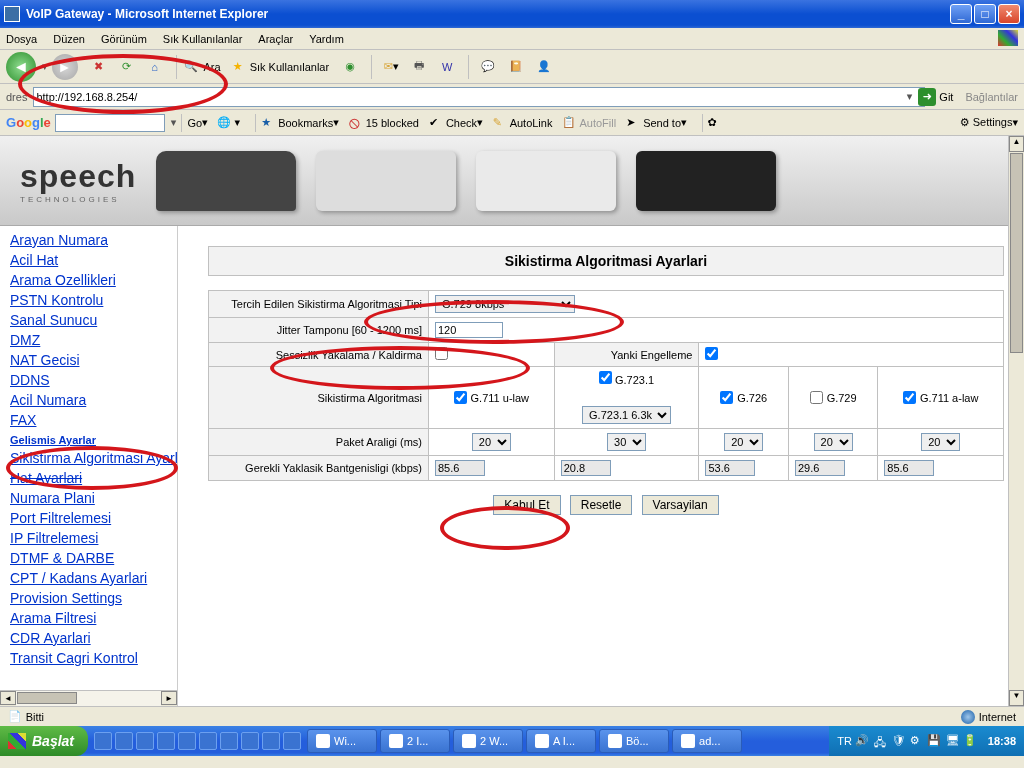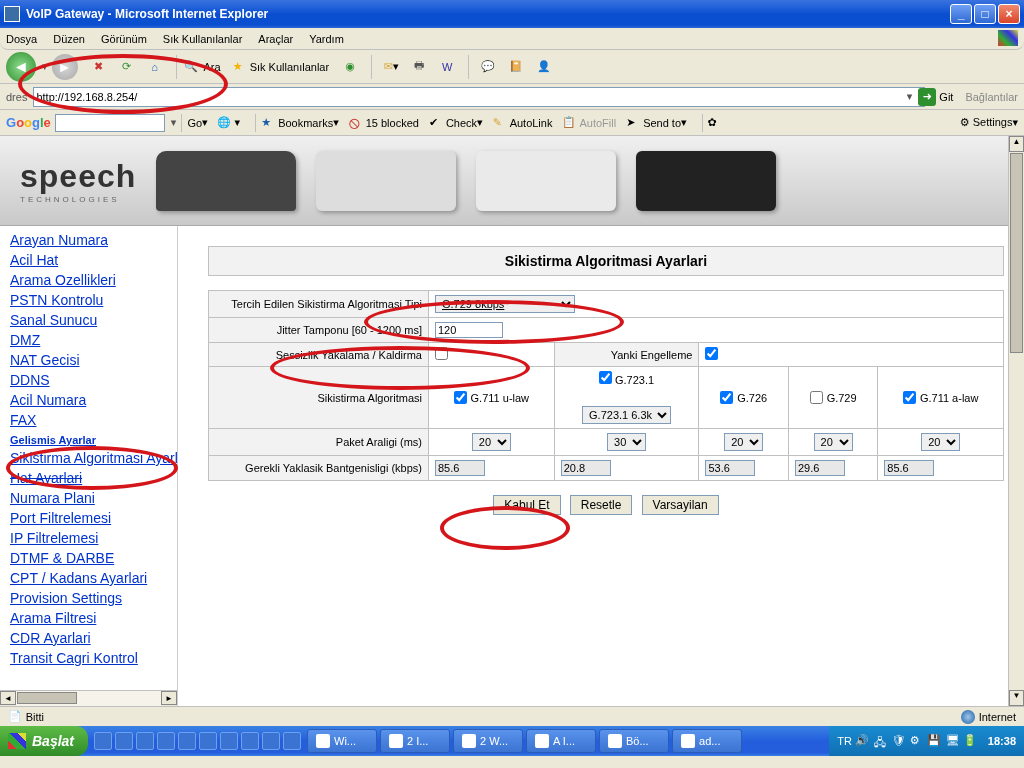--- a/index.html
+++ b/index.html
@@ -7,21 +7,21 @@
 
   
   .titlebar { height: 28px; background: linear-gradient(#3a73e0,#0b4fd1 50%,#0b4fd1 90%,#2f69d4); color:#fff; display:flex; align-items:center; padding:0 4px; }
   .titlebar .ie-icon { width:16px; height:16px; background:#3b6ea5; border:1px solid #fff; margin-right:6px;}
   .titlebar-title { flex:1; font-weight:bold; font-size:12px;}
   .winbtns { display:flex; gap:2px;}
   .winbtn { width:22px; height:20px; border-radius:3px; display:flex; align-items:center; justify-content:center; color:#fff; font-weight:bold; font-size:12px; border:1px solid #fff;}
   .winbtn.min,.winbtn.max{ background: linear-gradient(#6fa0f5,#2f69d4);}
   .winbtn.close{ background: linear-gradient(#f08b6f,#d8452a);}
 
-  .menubar { height:22px; background:#ece9d8; display:flex; align-items:center; padding:0 6px; border-bottom:1px solid #c0c0c0; position:relative;border-radius:8px;}
+  .menubar { height:22px; background:#ece9d8; display:flex; align-items:center; padding:0 6px; border-bottom:1px solid #c0c0c0; position:relative;}
   .menubar span { margin-right:16px; cursor:default;}
   .win-flag { position:absolute; right:6px; top:2px; width:20px; height:16px; background:linear-gradient(45deg,#d33,#3a3,#33d,#dd3); }
 
   .toolbar { height:34px; background:#ece9d8; display:flex; align-items:center; padding:0 6px; border-bottom:1px solid #c0c0c0;}
   .tbtn { width:26px; height:26px; border:1px solid transparent; border-radius:3px; display:flex; align-items:center; justify-content:center; margin-right:2px; cursor:pointer;}
   .navback { width:30px;height:30px;border-radius:50%; background:radial-gradient(#8fdc8f,#2d8f2d); color:#fff; font-size:16px; display:flex;align-items:center;justify-content:center; margin-right:6px;}
   .navfwd { width:26px;height:26px;border-radius:50%; background:radial-gradient(#d7d7d7,#a7a7a7); color:#fff; font-size:14px; display:flex;align-items:center;justify-content:center; margin-right:8px;}
   .toolbar .sep { width:1px; height:24px; background:#c0c0c0; margin:0 6px;}
   .txtbtn { display:flex; align-items:center; margin-right:8px; cursor:pointer;}
   .txtbtn .ico { width:18px; height:18px; margin-right:3px; display:flex;align-items:center;justify-content:center;}
@@ -247,21 +247,21 @@
       </div>
     </div>
 
     <div class="main">
       <div class="panel-title">Sikistirma Algoritmasi Ayarlari</div>
       <table class="form">
         <tbody>
             <tr>
           <td class="label">Tercih Edilen Sikistirma Algoritmasi Tipi</td>
           <td class="cell" colspan="5">
-            <select style="width:140px;text-decoration:underline;"><option>G.729 8kbps</option></select>
+            <select style="width:140px;"><option>G.729 8kbps</option></select>
           </td>
         </tr>
         <tr>
           <td class="label">Jitter Tamponu [60 - 1200 ms]</td>
           <td class="cell" colspan="5"><input type="text" style="width: 68px;" value="120"></td>
         </tr>
         <tr>
           <td class="label">Sessizlik Yakalama / Kaldirma</td>
           <td class="cell"><input type="checkbox" style=""></td>
           <td class="label" style="width:auto;">Yanki Engelleme</td>

